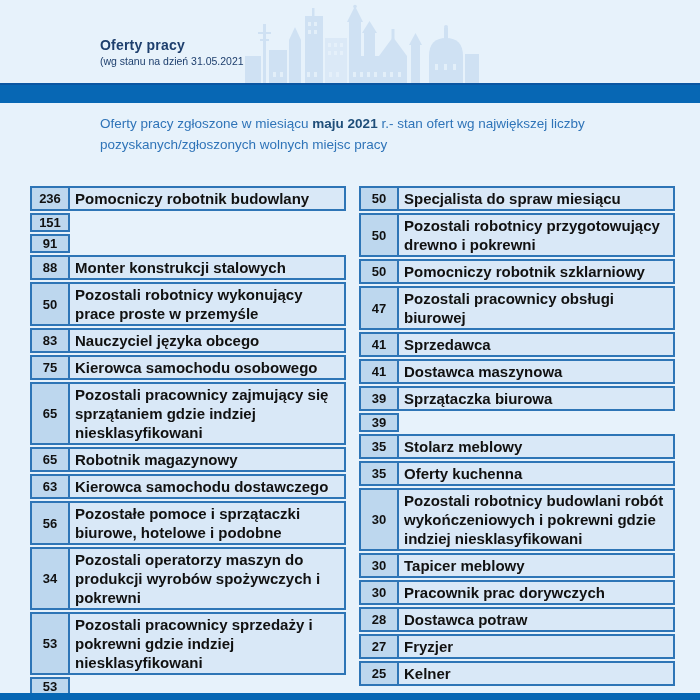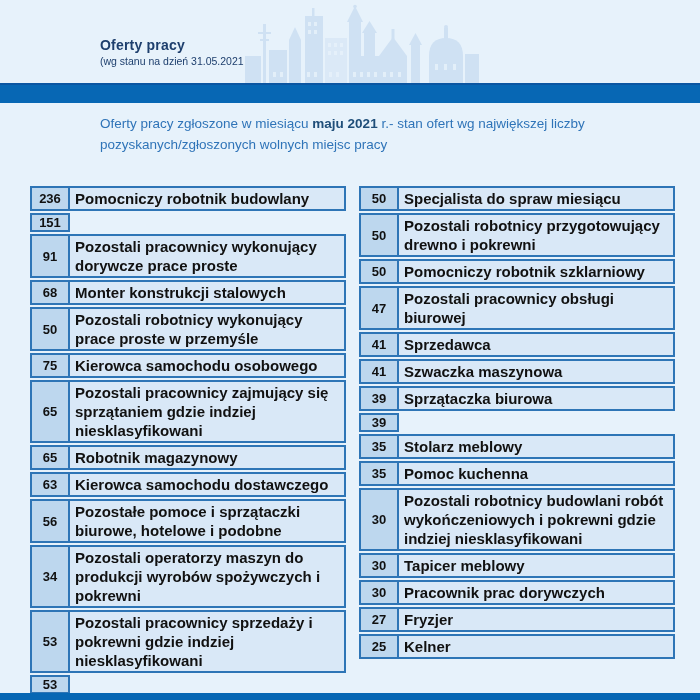--- a/index.html
+++ b/index.html
@@ -130,29 +130,32 @@
   <div class="offers-table left" id="table-left">
       <div class="trow">
         <div class="tnum">236</div>
         <div class="tlabel">Pomocniczy robotnik budowlany</div>
       </div>
       <div class="trow">
         <div class="tnum">151</div>
       </div>
       <div class="trow">
         <div class="tnum">91</div>
-        <div class="tlabel">Pozostali pracownicy wykonujący dorywcze prace proste</div>
-      </div>
-      <div class="trow">
-        <div class="tnum">68</div>
+      </div>
+      <div class="trow">
+        <div class="tnum">88</div>
         <div class="tlabel">Monter konstrukcji stalowych</div>
       </div>
       <div class="trow">
         <div class="tnum">50</div>
         <div class="tlabel">Pozostali robotnicy wykonujący prace proste w przemyśle</div>
+      </div>
+      <div class="trow">
+        <div class="tnum">83</div>
+        <div class="tlabel">Nauczyciel języka obcego</div>
       </div>
       <div class="trow">
         <div class="tnum">75</div>
         <div class="tlabel">Kierowca samochodu osobowego</div>
       </div>
       <div class="trow">
         <div class="tnum">65</div>
         <div class="tlabel">Pozostali pracownicy zajmujący się sprzątaniem gdzie indziej niesklasyfikowani</div>
       </div>
       <div class="trow">
@@ -196,50 +199,54 @@
       <div class="trow">
         <div class="tnum">47</div>
         <div class="tlabel">Pozostali pracownicy obsługi biurowej</div>
       </div>
       <div class="trow">
         <div class="tnum">41</div>
         <div class="tlabel">Sprzedawca</div>
       </div>
       <div class="trow">
         <div class="tnum">41</div>
-        <div class="tlabel">Szwaczka maszynowa</div>
+        <div class="tlabel">Dostawca maszynowa</div>
       </div>
       <div class="trow">
         <div class="tnum">39</div>
         <div class="tlabel">Sprzątaczka biurowa</div>
       </div>
       <div class="trow">
         <div class="tnum">39</div>
       </div>
       <div class="trow">
         <div class="tnum">35</div>
         <div class="tlabel">Stolarz meblowy</div>
       </div>
       <div class="trow">
         <div class="tnum">35</div>
-        <div class="tlabel">Pomoc kuchenna</div>
+        <div class="tlabel">Oferty kuchenna</div>
       </div>
       <div class="trow">
         <div class="tnum">30</div>
         <div class="tlabel">Pozostali robotnicy budowlani robót wykończeniowych i pokrewni gdzie indziej niesklasyfikowani</div>
       </div>
       <div class="trow">
         <div class="tnum">30</div>
         <div class="tlabel">Tapicer meblowy</div>
       </div>
       <div class="trow">
         <div class="tnum">30</div>
         <div class="tlabel">Pracownik prac dorywczych</div>
       </div>
       <div class="trow">
+        <div class="tnum">28</div>
+        <div class="tlabel">Dostawca potraw</div>
+      </div>
+      <div class="trow">
         <div class="tnum">27</div>
         <div class="tlabel">Fryzjer</div>
       </div>
       <div class="trow">
         <div class="tnum">25</div>
         <div class="tlabel">Kelner</div>
       </div>
     </div>
 
   <div class="footer-bar"></div>

